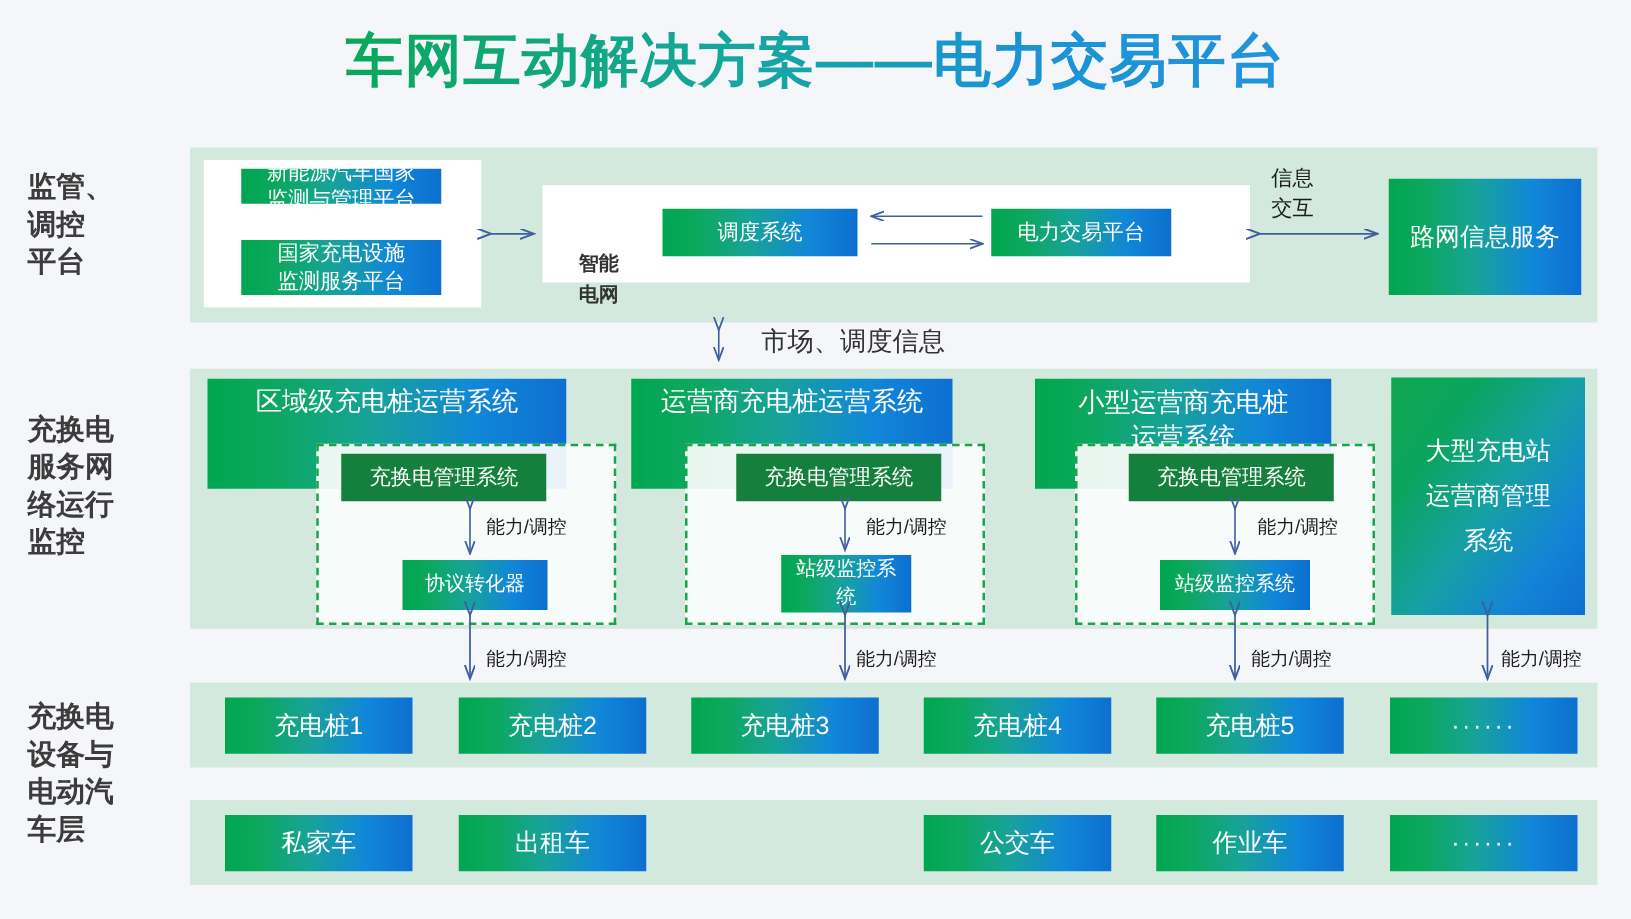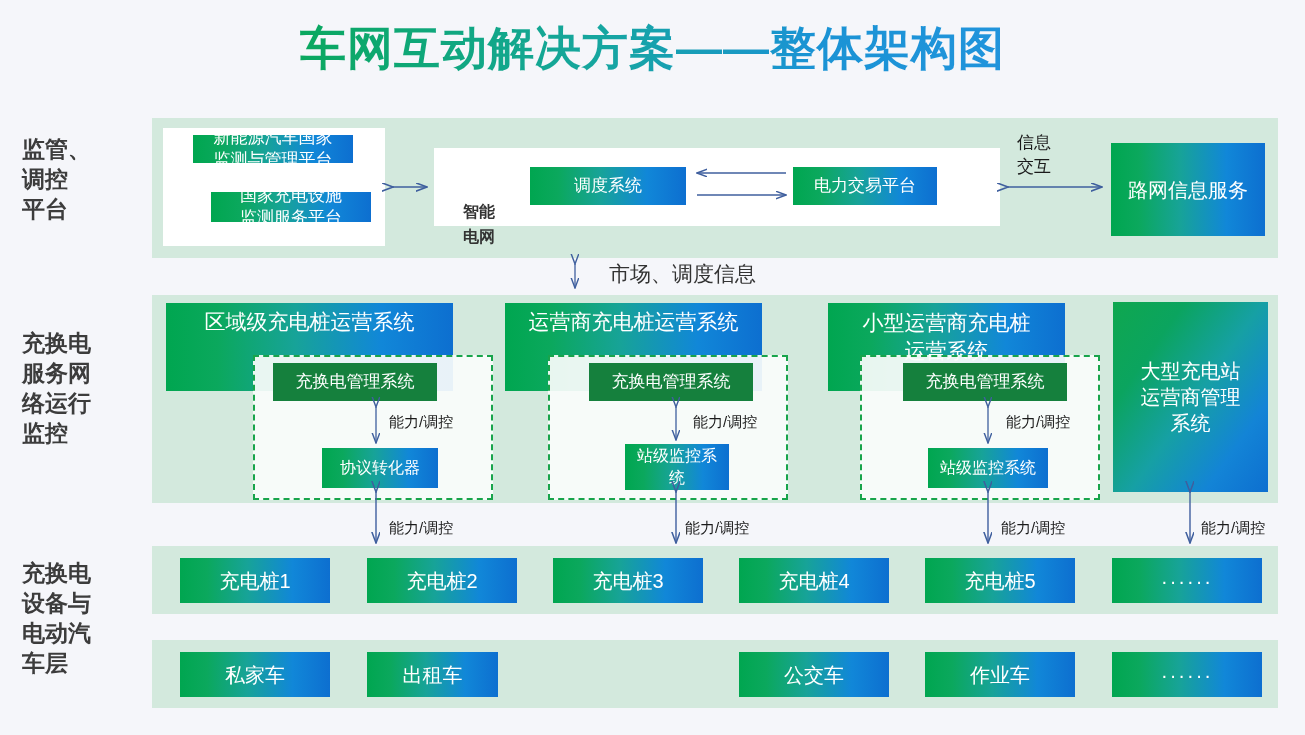--- a/index.html
+++ b/index.html
@@ -88,21 +88,21 @@
   
   #arrows { position: absolute; left: 0; top: 0; width: 1305px; height: 735px; pointer-events: none; }
 
   .plain-box { position: absolute; color:#333; font-weight:bold; font-size:16px; line-height:25px; text-align:center; display:flex; align-items:center; justify-content:center;margin-top:37px;}
 </style>
 </head>
 <body>
 
 <div id="root">
 
-  <div class="title">车网互动解决方案——整体架构图</div>
+  <div class="title">车网互动解决方案——电力交易平台</div>
 
   <div class="band" style="top:118px; height:140px;"></div>
   <div class="band" style="top:295px; height:208px;"></div>
   <div class="band" style="top:546px; height:68px;"></div>
   <div class="band" style="top:640px; height:68px;"></div>
 
   <div class="row-label" style="top:134px; white-space:pre-line;">监管、
 调控
 平台</div>
   <div class="row-label" style="top:328px; white-space:pre-line;">充换电
@@ -110,21 +110,21 @@
 络运行
 监控</div>
   <div class="row-label" style="top:558px; white-space:pre-line;">充换电
 设备与
 电动汽
 车层</div>
 
   <div class="white-panel" style="left:163px; top:128px; width:222px; height:118px;"></div>
   <div class="gbox" style="left:193px; top:135px; width:160px; height:28px; white-space:pre-line;">新能源汽车国家
 监测与管理平台</div>
-  <div class="gbox" style="left:211px; top:192px; width:160px; height:30px; white-space:pre-line;">国家充电设施
+  <div class="gbox" style="left:193px; top:192px; width:160px; height:44px; white-space:pre-line;">国家充电设施
 监测服务平台</div>
 
   <div class="white-panel" style="left:434px; top:148px; width:566px; height:78px;"></div>
   <div class="plain-box" style="left:448px; top:160px; width:62px; height:54px; white-space:pre-line;">智能
 电网</div>
   <div class="gbox" style="left:530px; top:167px; width:156px; height:38px; font-size:17px;">调度系统</div>
   <div class="gbox" style="left:793px; top:167px; width:144px; height:38px; font-size:17px;">电力交易平台</div>
 
   <div class="cap two-line" style="left:1006px; top:131px; white-space:pre-line; text-align:center; font-size:17px; line-height:24px;">信息
 交互</div>
@@ -148,34 +148,34 @@
   <div class="cap" style="left:685px; top:518px;">能力/调控</div>
 
   <div class="gbox" style="left:828px; top:303px; width:237px; height:88px; font-size:21px; line-height:28px; align-items:flex-start; padding-top:6px; white-space:pre-line;">小型运营商充电桩
 运营系统</div>
   <div class="dashbox" style="left:860px; top:355px; width:240px; height:145px;"></div>
   <div class="solid-blue" style="left:903px; top:363px; width:164px; height:38px;">充换电管理系统</div>
   <div class="cap" style="left:1006px; top:412px;">能力/调控</div>
   <div class="gbox" style="left:928px; top:448px; width:120px; height:40px; font-size:16px;">站级监控系统</div>
   <div class="cap" style="left:1001px; top:518px;">能力/调控</div>
 
-  <div class="gbox diag" style="left:1113px; top:302px; width:155px; height:190px; font-size:20px; line-height:26px; white-space:pre-line;">大型充电站
+  <div class="gbox diag" style="left:1113px; top:302px; width:155px; height:190px; font-size:20px; line-height:36px; white-space:pre-line;">大型充电站
 运营商管理
 系统</div>
   <div class="cap" style="left:1201px; top:518px;">能力/调控</div>
 
   <div class="gbox" style="left:180px; top:558px; width:150px; height:45px; font-size:20px;">充电桩1</div>
   <div class="gbox" style="left:367px; top:558px; width:150px; height:45px; font-size:20px;">充电桩2</div>
   <div class="gbox" style="left:553px; top:558px; width:150px; height:45px; font-size:20px;">充电桩3</div>
   <div class="gbox" style="left:739px; top:558px; width:150px; height:45px; font-size:20px;">充电桩4</div>
   <div class="gbox" style="left:925px; top:558px; width:150px; height:45px; font-size:20px;">充电桩5</div>
   <div class="gbox" style="left:1112px; top:558px; width:150px; height:45px; font-size:20px; letter-spacing:2px;">······</div>
 
   <div class="gbox" style="left:180px; top:652px; width:150px; height:45px; font-size:20px;">私家车</div>
-  <div class="gbox" style="left:367px; top:652px; width:131px; height:45px; font-size:20px;">出租车</div>
+  <div class="gbox" style="left:367px; top:652px; width:150px; height:45px; font-size:20px;">出租车</div>
   <div class="gbox" style="left:739px; top:652px; width:150px; height:45px; font-size:20px;">公交车</div>
   <div class="gbox" style="left:925px; top:652px; width:150px; height:45px; font-size:20px;">作业车</div>
   <div class="gbox" style="left:1112px; top:652px; width:150px; height:45px; font-size:20px; letter-spacing:2px;">······</div>
 
   <svg id="arrows" width="1305" height="735" viewBox="0 0 1305 735" xmlns="http://www.w3.org/2000/svg">
     <defs>
       <marker id="ah" markerWidth="9" markerHeight="9" refX="8" refY="3" orient="auto" markerUnits="strokeWidth">
         <path d="M0,0 L8,3 L0,6" fill="none" stroke="#3f5f9e" stroke-width="1.1"></path>
       </marker>
       <marker id="ah2" markerWidth="9" markerHeight="9" refX="8" refY="3" orient="auto" markerUnits="strokeWidth">

